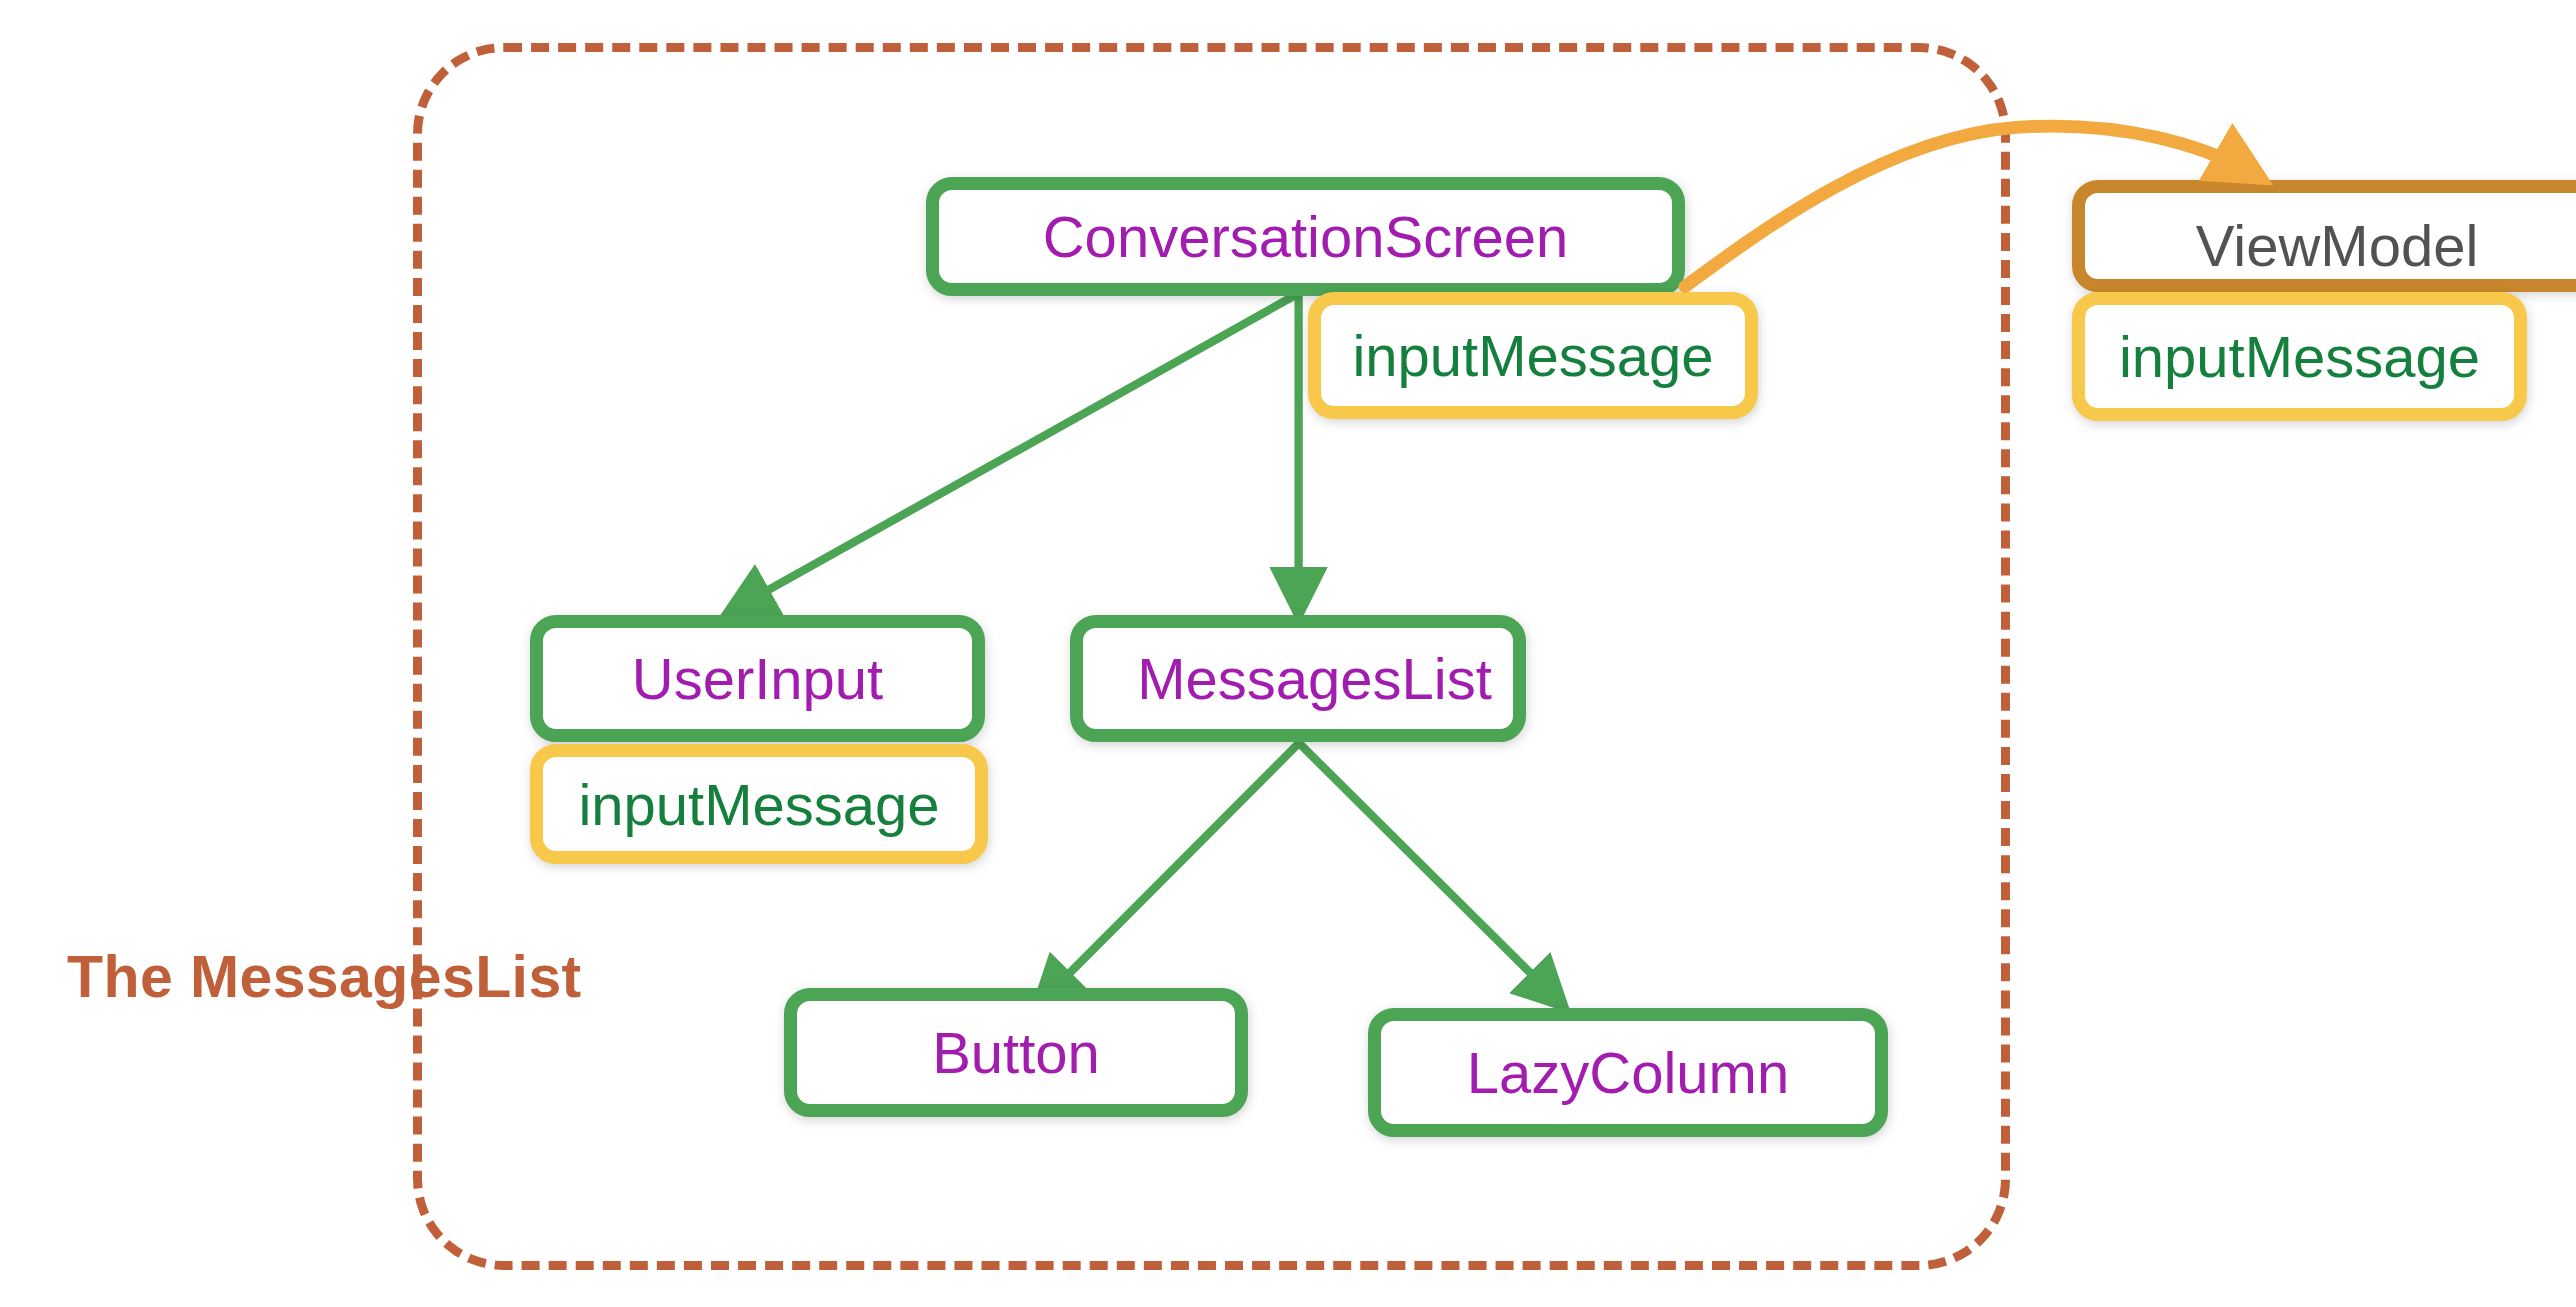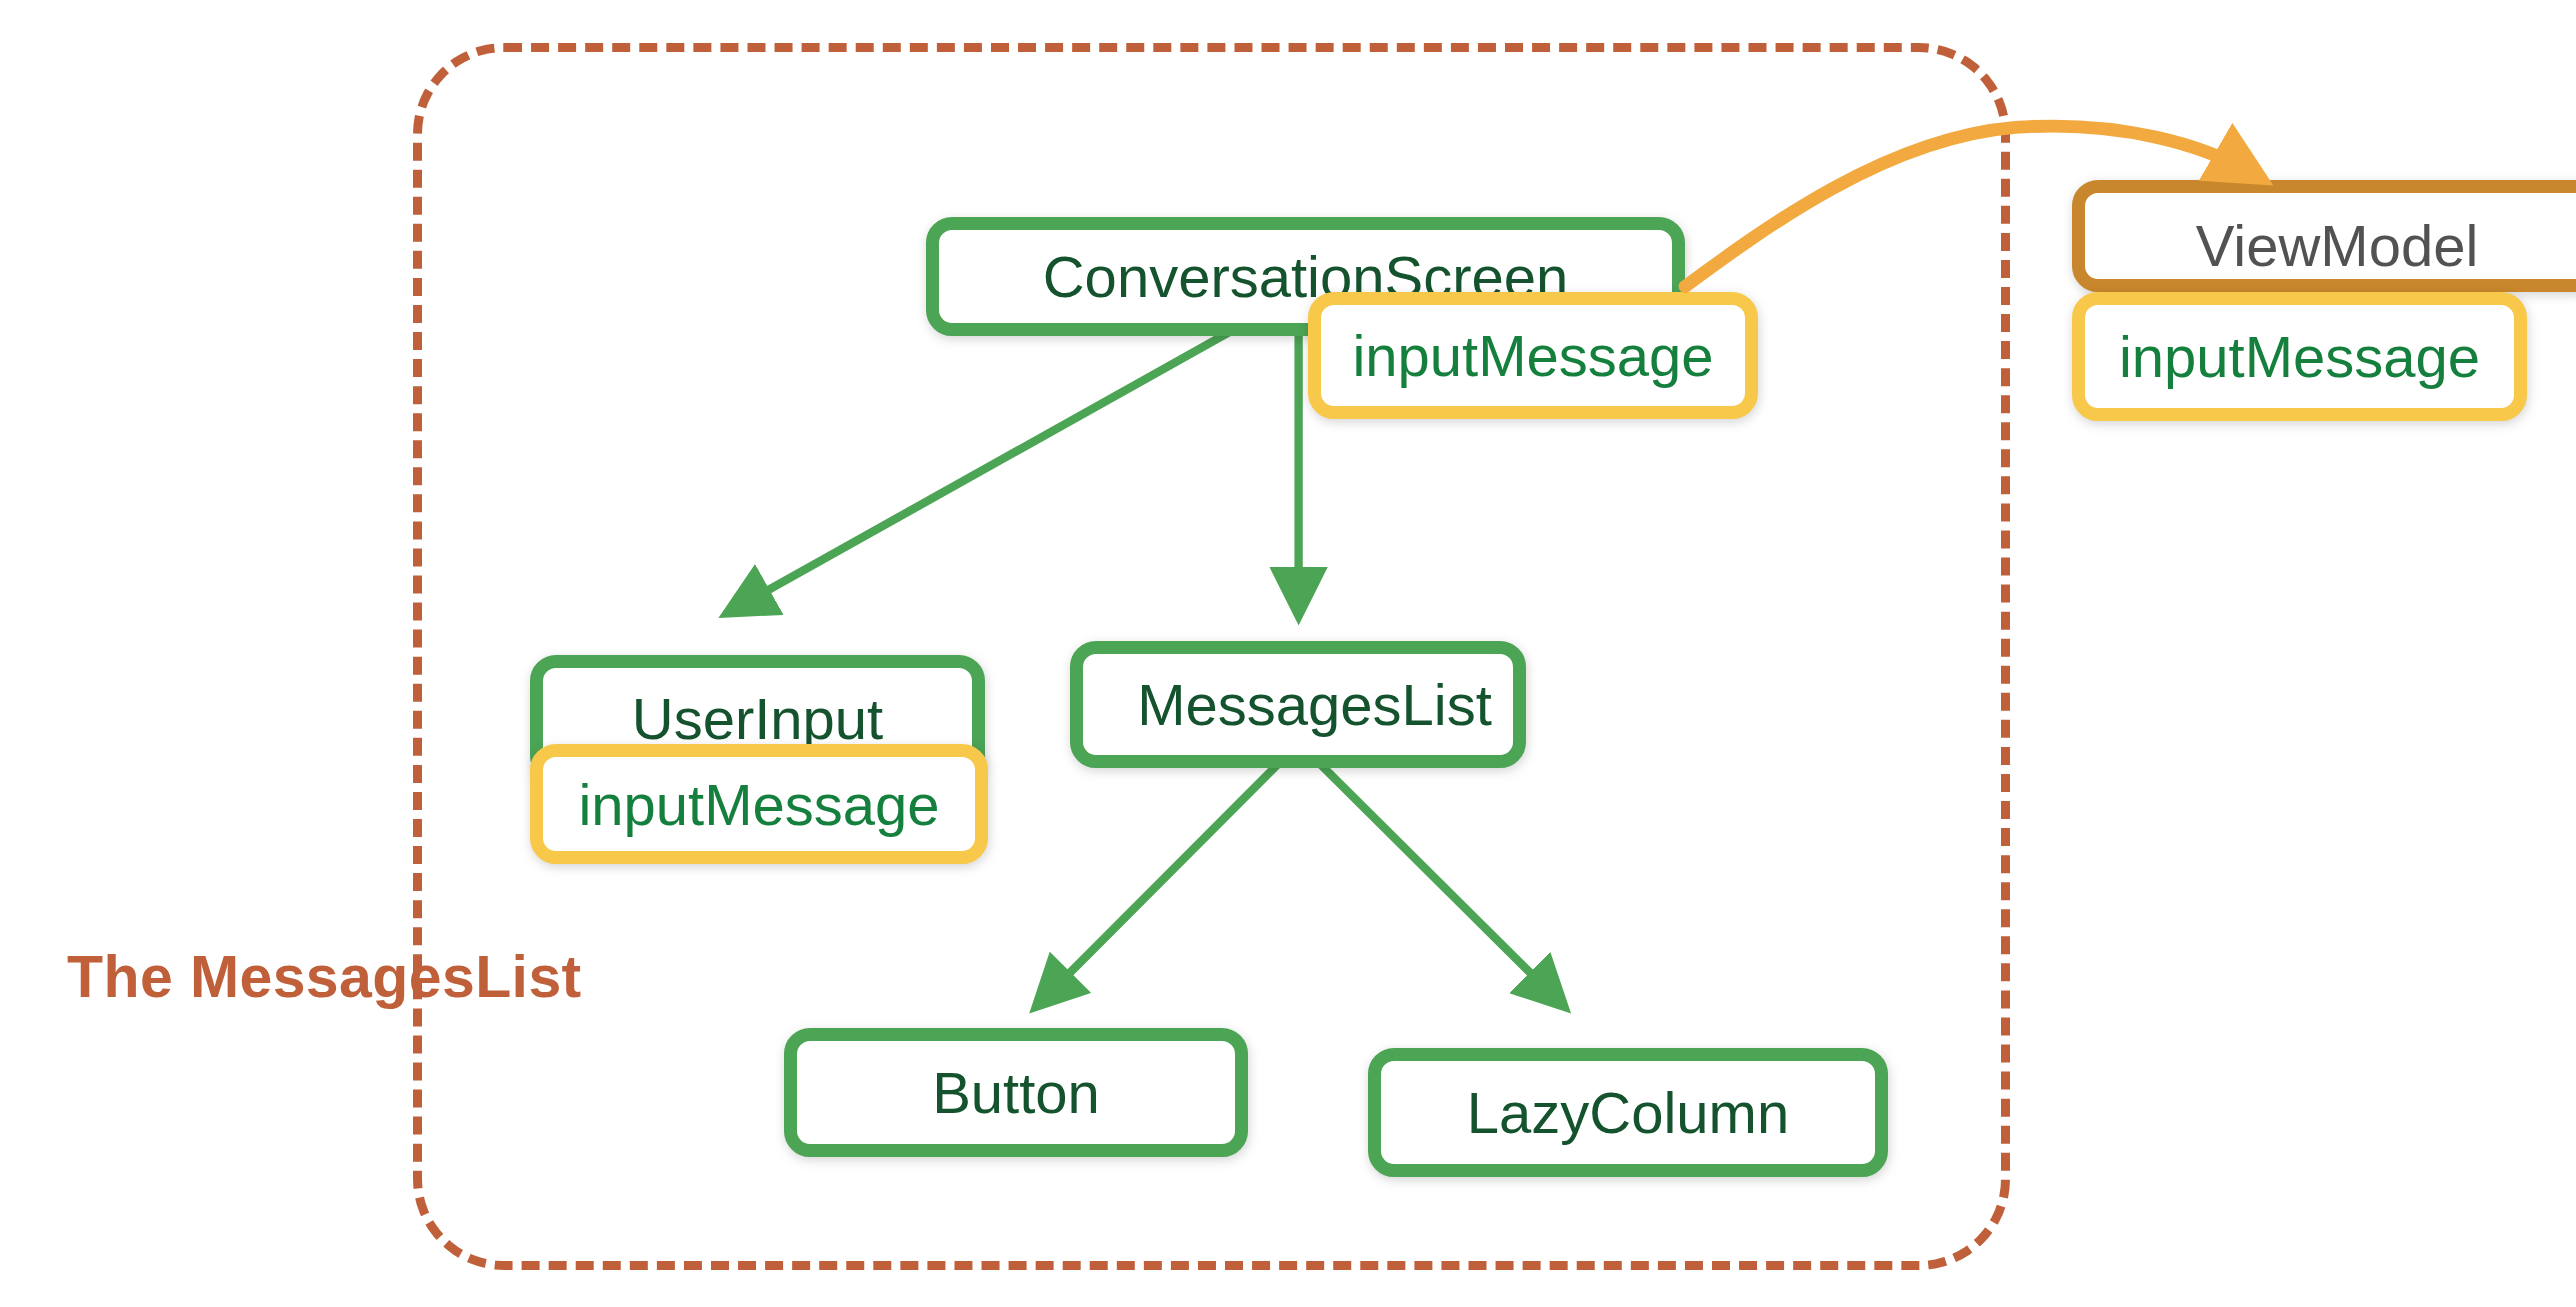--- a/index.html
+++ b/index.html
@@ -36,23 +36,22 @@
     display:flex;
     align-items:center;
     justify-content:center;
     background:#ffffff;
     border-radius:26px;
     white-space:nowrap;
     filter:drop-shadow(1.5px 3.8px 5.3px rgba(0,0,0,0.17));
   }
   .node-composable{
     border:13px solid #4CA455;
-    color:#14532d;
+    color:#a21caf;
     font-size:58px;
-    margin-top:40px;
   }
   .node-state{
     border:13px solid #F8C84B;
     color:#15803d;
     font-size:58px;
   }
   .node-viewmodel{
     border:13px solid #C8872C;
     color:#525252;
     font-size:58px;
@@ -109,21 +108,21 @@
   </div>
 
   <div class="node node-composable z-node" style="left:530px;top:615px;width:455px;height:127px;">
     <span>UserInput</span>
   </div>
 
   <div class="node node-state z-node" style="left:530px;top:744px;width:458px;height:120px;">
     <span>inputMessage</span>
   </div>
 
-  <div class="node node-composable z-node" style="left:1070px;top:601px;width:456px;height:127px;padding-left:33px;">
+  <div class="node node-composable z-node" style="left:1070px;top:615px;width:456px;height:127px;padding-left:33px;">
     <span>MessagesList</span>
   </div>
 
   <div class="node node-composable z-node" style="left:784px;top:988px;width:464px;height:129px;">
     <span>Button</span>
   </div>
 
   <div class="node node-composable z-node" style="left:1368px;top:1008px;width:520px;height:129px;">
     <span>LazyColumn</span>
   </div>

